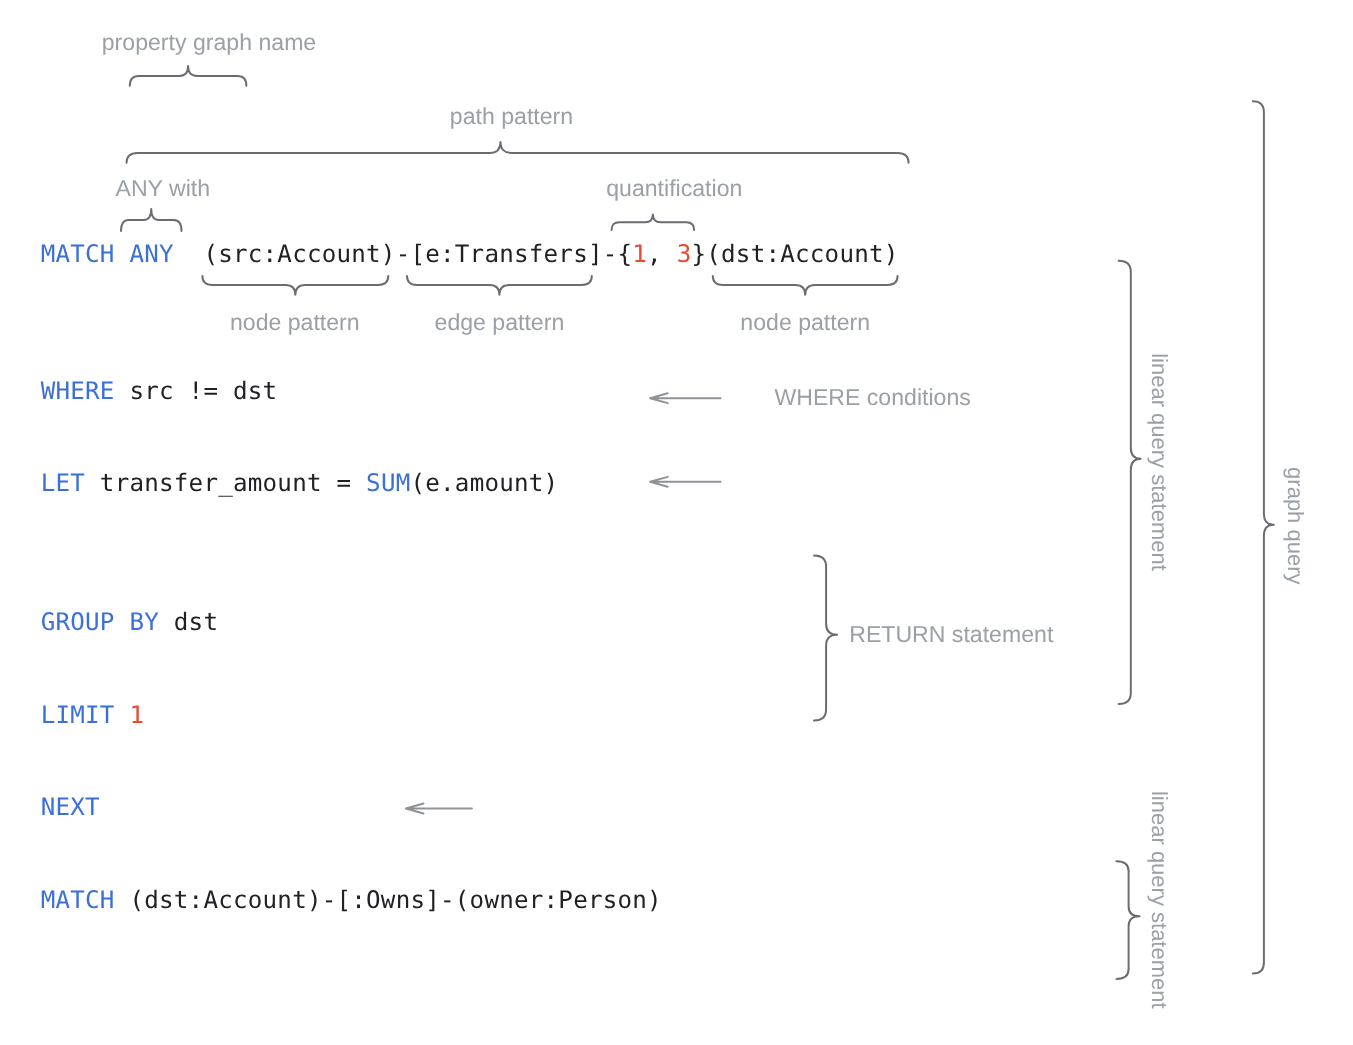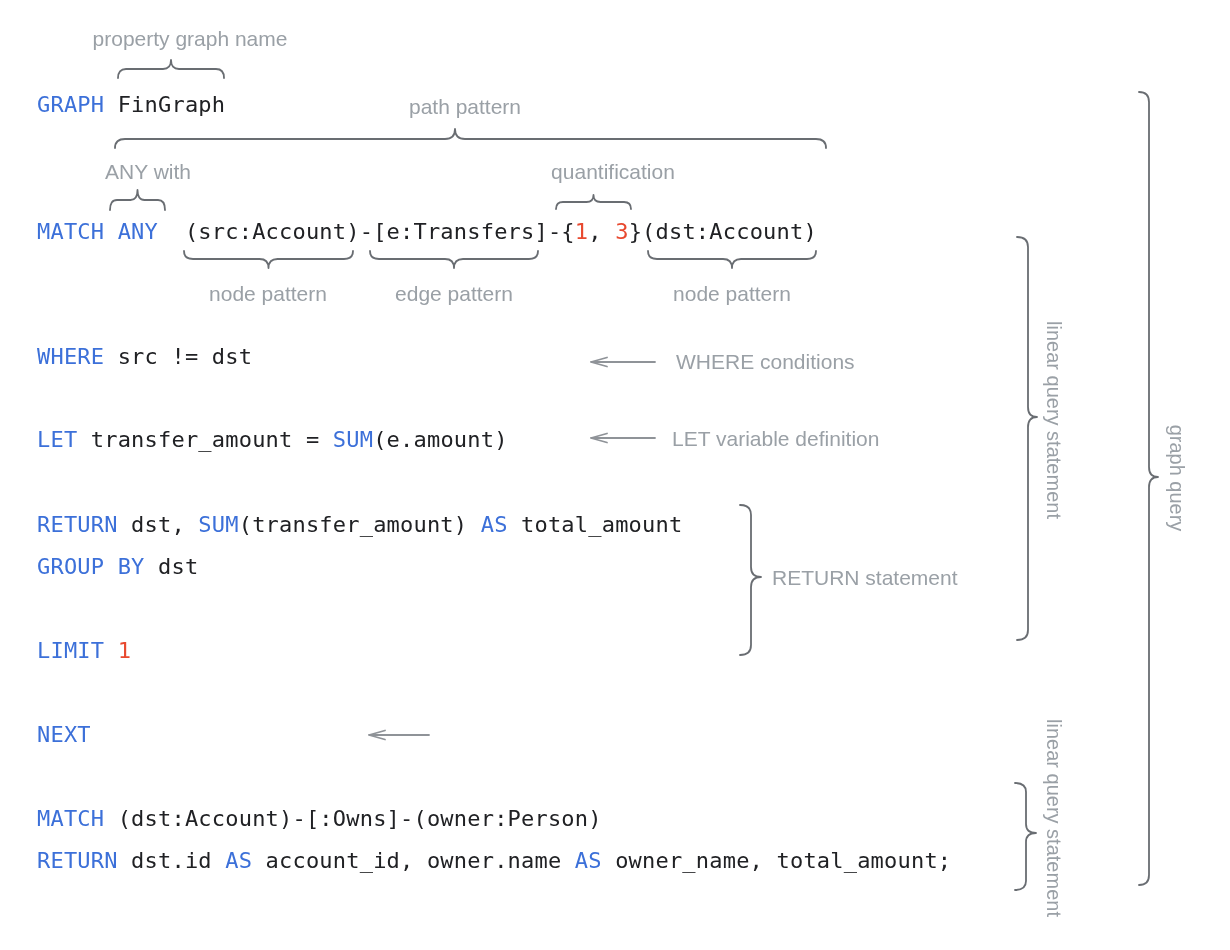--- a/index.html
+++ b/index.html
@@ -28,40 +28,36 @@
   }
   svg.shape{position:absolute;overflow:visible;display:block;}
   svg.shape path{fill:none;stroke:var(--brace,#696d72);stroke-width:1.8;stroke-linecap:round;stroke-linejoin:round;}
   svg.arrow path{stroke:var(--arrow,#8f9398);}
 </style>
 </head>
 <body>
 
 <div class="canvas">
 
-  <div class="code" style="top:92px"><span class="seg-kw">GRAPH</span><span class="seg-code"> FinGraph</span></div>
   <div class="code" style="top:219px"><span class="seg-kw">MATCH ANY</span><span class="seg-code">  (src:Account)-[e:Transfers]-{</span><span class="seg-num">1</span><span class="seg-code">, </span><span class="seg-num">3</span><span class="seg-code">}(dst:Account)</span></div>
   <div class="code" style="top:427px"><span class="seg-kw">LET</span><span class="seg-code"> transfer_amount = </span><span class="seg-kw">SUM</span><span class="seg-code">(e.amount)</span></div>
   <div class="code" style="top:344px"><span class="seg-kw">WHERE</span><span class="seg-code"> src != dst</span></div>
-  <div class="code" style="top:512px"><span class="seg-kw">RETURN</span><span class="seg-code"> dst, </span><span class="seg-kw">SUM</span><span class="seg-code">(transfer_amount) </span><span class="seg-kw">AS</span><span class="seg-code"> total_amount</span></div>
   <div class="code" style="top:554px"><span class="seg-kw">GROUP BY</span><span class="seg-code"> dst</span></div>
   <div class="code" style="top:638px"><span class="seg-kw">LIMIT </span><span class="seg-num">1</span></div>
   <div class="code" style="top:722px"><span class="seg-kw">NEXT</span></div>
   <div class="code" style="top:806px"><span class="seg-kw">MATCH</span><span class="seg-code"> (dst:Account)-[:Owns]-(owner:Person)</span></div>
-  <div class="code" style="top:848px"><span class="seg-kw">RETURN</span><span class="seg-code"> dst.id </span><span class="seg-kw">AS</span><span class="seg-code"> account_id, owner.name </span><span class="seg-kw">AS</span><span class="seg-code"> owner_name, total_amount;</span></div>
 
   <div class="lbl lbl-c" style="left:190px;top:27px">property graph name</div>
   <div class="lbl lbl-c" style="left:465px;top:95px">path pattern</div>
   <div class="lbl lbl-c" style="left:148px;top:160px">ANY with</div>
   <div class="lbl lbl-c" style="left:613px;top:160px">quantification</div>
   <div class="lbl lbl-c" style="left:268px;top:282px">node pattern</div>
   <div class="lbl lbl-c" style="left:454px;top:282px">edge pattern</div>
   <div class="lbl lbl-c" style="left:732px;top:282px">node pattern</div>
-  <div class="lbl" style="left:676px;top:350px">WHERE conditions</div>
-  <div class="lbl" style="left:672px;top:427px">LET variable definition</div>
+  <div class="lbl" style="left:704px;top:350px">WHERE conditions</div>
   <div class="lbl" style="left:772px;top:566px">RETURN statement</div>
 
   <div class="lbl-v" style="left:1053px;top:420px">linear query statement</div>
   <div class="lbl-v" style="left:1176px;top:478px">graph query</div>
   <div class="lbl-v" style="left:1053px;top:818px">linear query statement</div>
 
   <svg class="shape" style="left:118px;top:60px" width="106" height="18">
     <path d="M0,18 Q0,9 8,9 L45,9 Q53,9 53,0 Q53,9 61,9 L98,9 Q106,9 106,18"></path>
   </svg>
   <svg class="shape" style="left:115px;top:129px" width="711" height="19">

